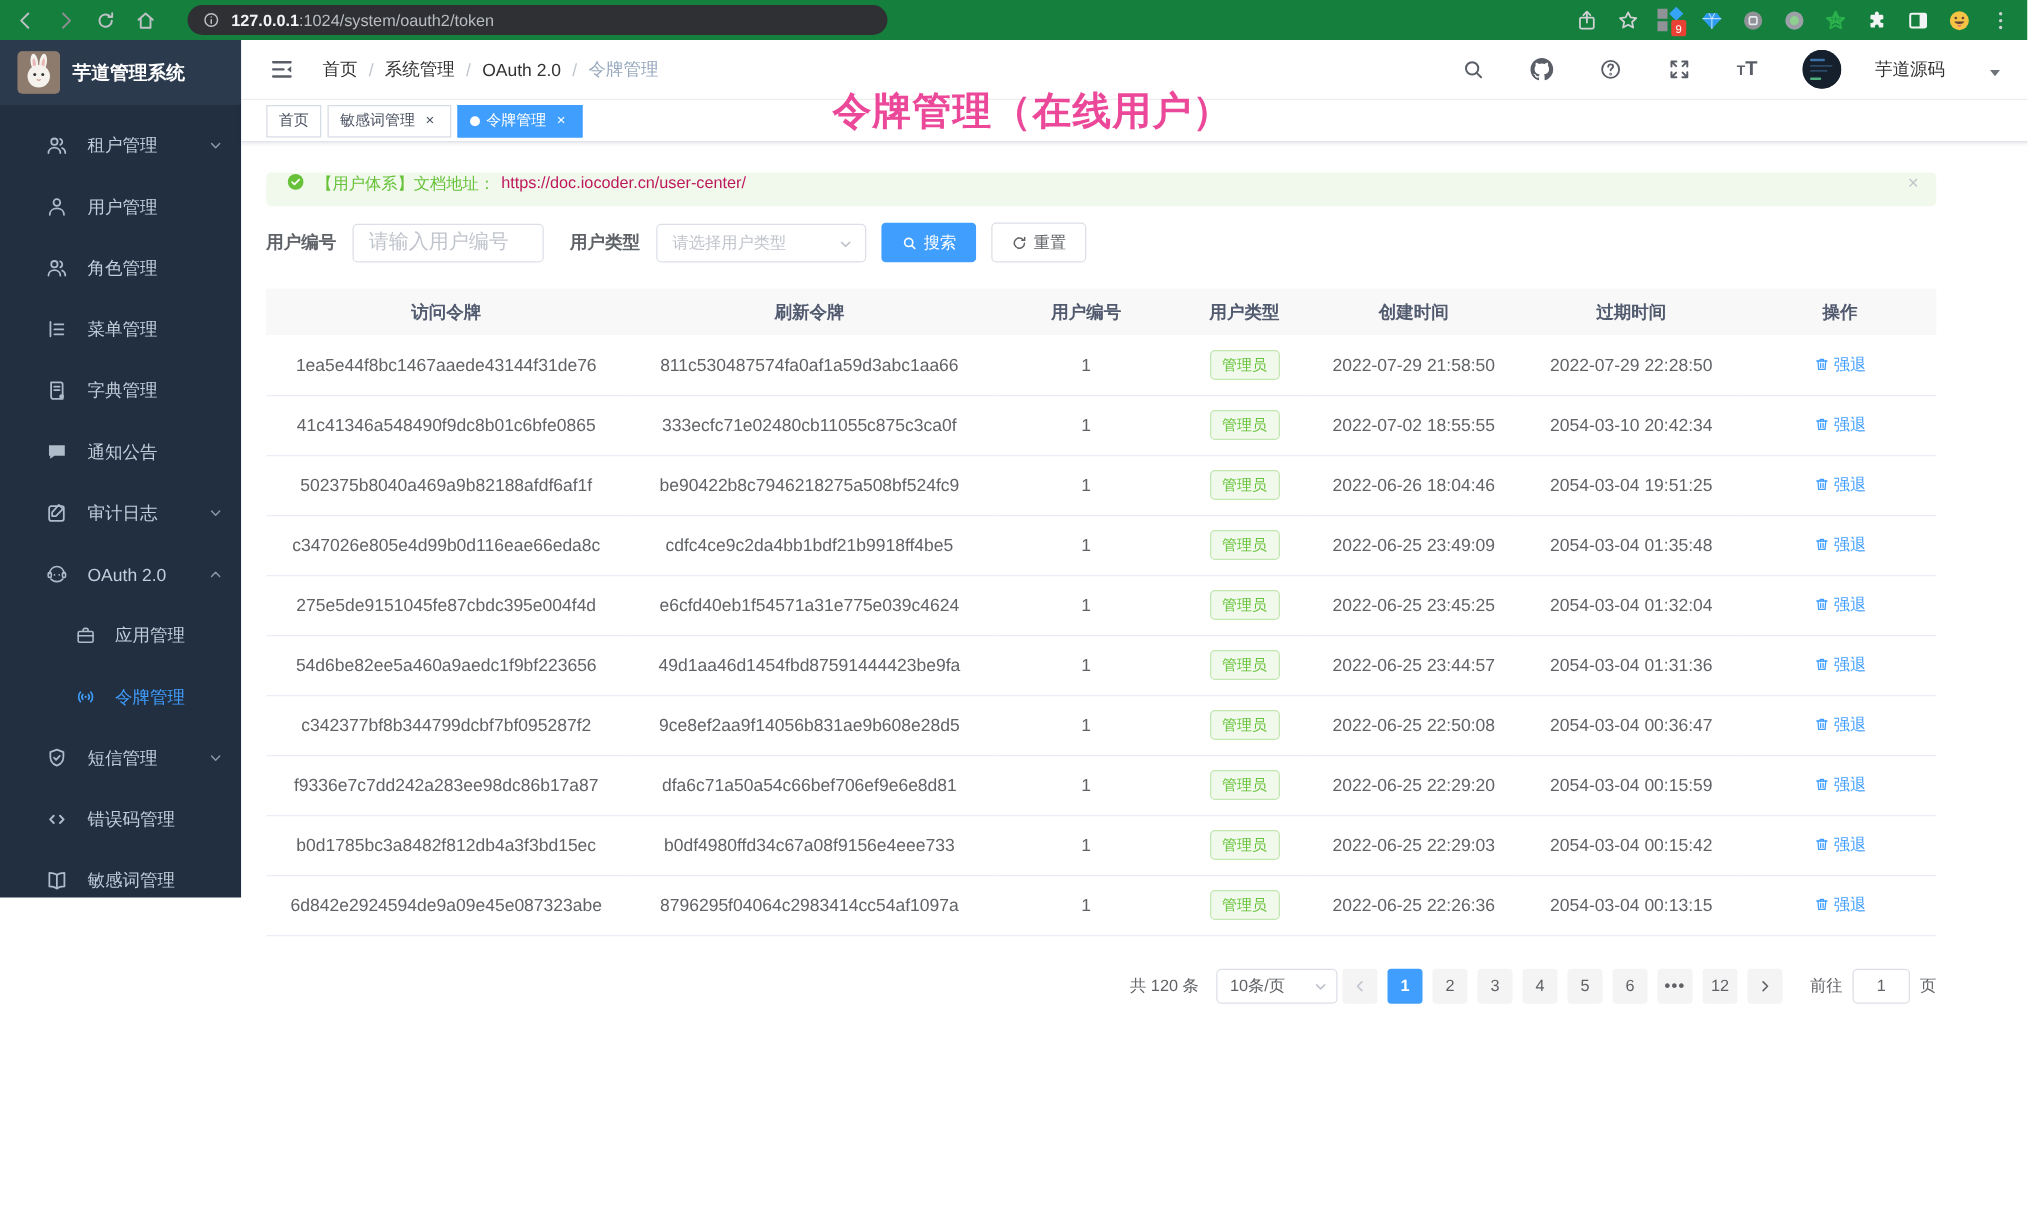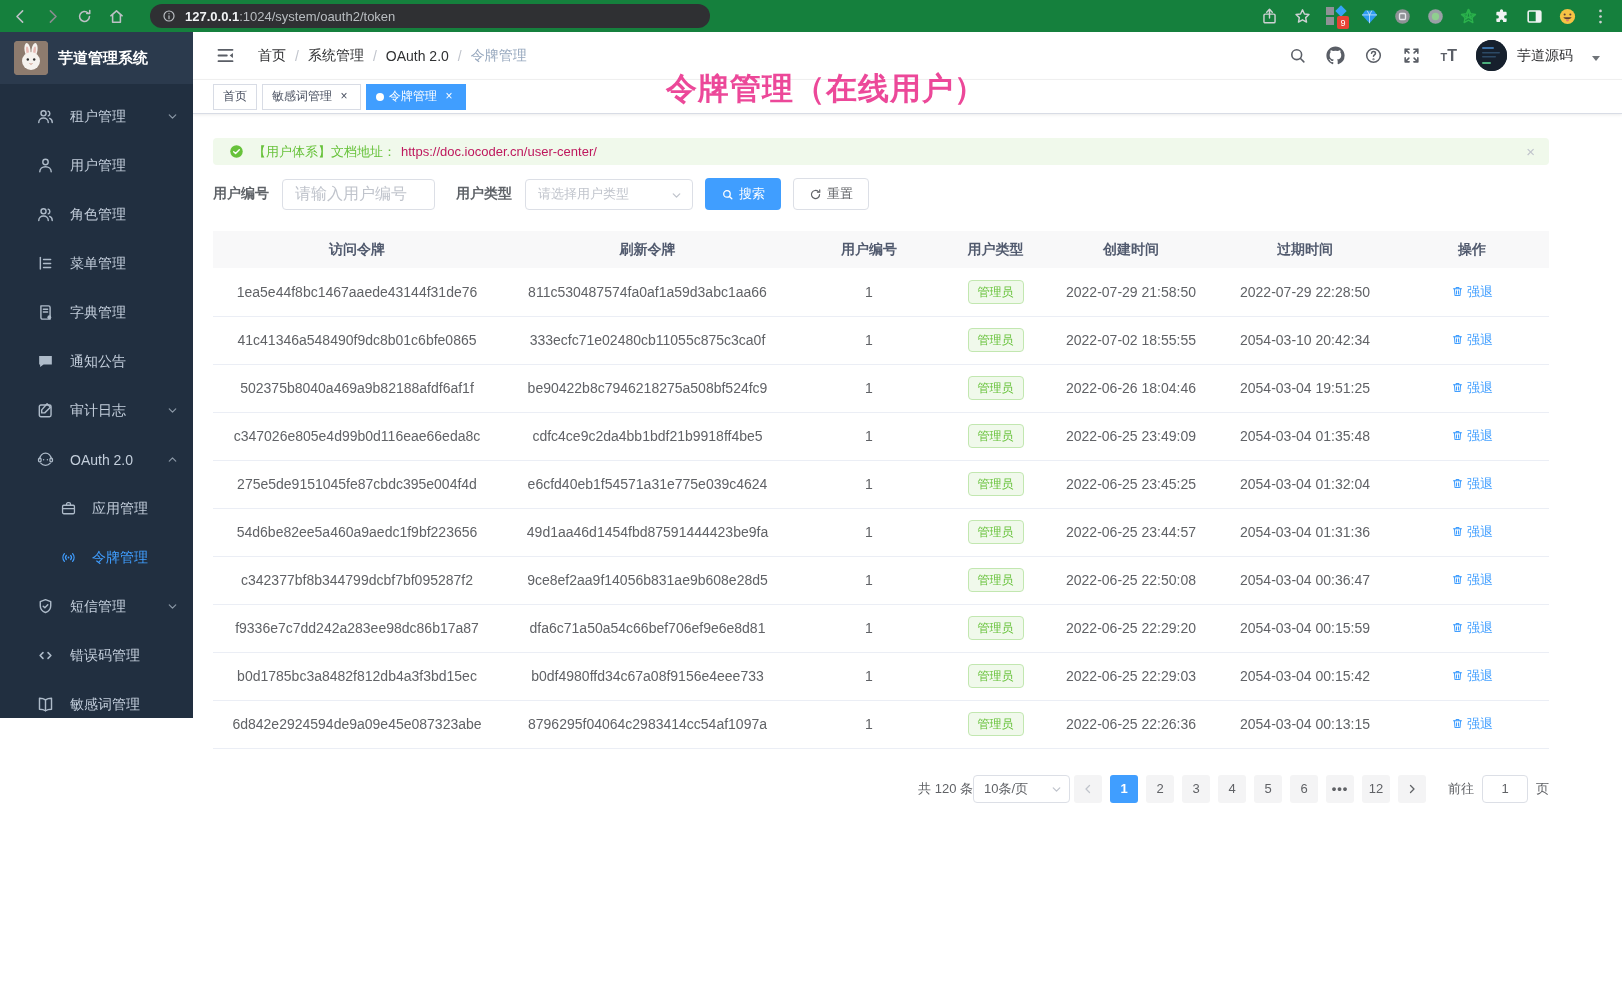--- a/index.html
+++ b/index.html
@@ -48,41 +48,41 @@
   .side-bottom .s-icon { margin-right:14px; }
 
   
   .main { flex:1; display:flex; flex-direction:column; background:#fff; min-width:0; }
   .topbar { height:48px; flex:0 0 48px; display:flex; align-items:center; padding:0 22px; border-bottom:1px solid rgba(0,0,0,.05); }
   .hamburger { width:21px; height:21px; color:#5a5e66; cursor:pointer; }
   .breadcrumb { display:flex; align-items:center; margin-left:22px; font-size:14px; color:#303133; white-space:nowrap; }
   .bc-sep { color:#c0c4cc; margin:0 9px; }
   .bc-item { cursor:pointer; font-weight:400; }
   .bc-item.last { color:#97a8be; cursor:default; }
-  .top-right { margin-left:auto; display:flex; align-items:center; gap:19px; }
+  .top-right { margin-left:auto; display:flex; align-items:center; gap:36px; }
   .top-right .icn { width:19px; height:19px; color:#5a5e66; cursor:pointer; }
   .tt { font-size:16px; color:#5a5e66; font-weight:700; cursor:pointer; line-height:1; }
   .tt i { font-style:normal; font-size:11px; }
   .avatar { width:31px; height:31px; border-radius:50%; background:#17212e; overflow:hidden; cursor:pointer; }
   .username { font-size:14px; color:#303133; margin-left:-9px; cursor:pointer; }
   .caret { width:0; height:0; border-left:4.5px solid transparent; border-right:4.5px solid transparent; border-top:5.5px solid #707479; margin-top:6px; cursor:pointer; }
 
   
   .tagsbar { height:34px; flex:0 0 34px; display:flex; align-items:center; gap:5px; padding:0 20px; border-bottom:1px solid #d8dce5; box-shadow:0 1px 3px 0 rgba(0,0,0,.08); }
   .tag-tab { height:26px; display:inline-flex; align-items:center; gap:5px; border:1px solid #d8dce5; background:#fff; color:#495060; font-size:12px; padding:0 9px; cursor:pointer; white-space:nowrap; }
   .tag-tab.active { background:#409eff; border-color:#409eff; color:#fff; }
   .tab-dot { width:8px; height:8px; border-radius:50%; background:#fff; }
   .tab-close { font-size:12px; width:14px; height:14px; line-height:13px; text-align:center; border-radius:50%; }
 
   
   .annotation { position:absolute; left:666px; top:68px; font-size:31px; font-weight:700; color:#ec4899; letter-spacing:1px; z-index:40; white-space:nowrap; }
 
   
   .content { padding:24px 0 0 20px; width:1356px; }
-  .alert { width:1336px; height:27px; background:#f0f9eb; border-radius:4px; display:flex; align-items:center; padding:0 16px; font-size:13px; color:#67c23a; position:relative; }
+  .alert { width:1336px; height:27px; background:#f0f9eb; border-radius:4px; display:flex; padding:0 16px; font-size:13px; color:#67c23a; position:relative; }
   .alert .icn { width:15px; height:15px; margin-right:9px; color:#67c23a; }
   .alert-link { color:#be185d; margin-left:5px; cursor:pointer; text-decoration:none; }
   .alert-close { position:absolute; right:14px; color:#c0c4cc; font-size:15px; cursor:pointer; }
 
   .filters { display:flex; align-items:center; margin-top:13px; font-size:14px; height:32px; }
   .f-label { font-weight:700; color:#5f6368; margin-right:13px; white-space:nowrap; }
   .f-input { width:153px; height:31px; border:1px solid #dcdfe6; border-radius:4px; padding:0 12px; font-size:16px; color:#0f766e; font-family:inherit; outline:none; }
   .f-input::placeholder { color:#c0c4cc; }
   .f-sel { width:168px; height:31px; border:1px solid #dcdfe6; border-radius:4px; padding:0 26px 0 12px; font-size:13px; color:#c0c4cc; display:flex; align-items:center; position:relative; cursor:pointer; margin-right:12px; }
   .f-sel .sel-arr { position:absolute; right:9px; top:9px; width:13px; height:13px; color:#c0c4cc; }
@@ -99,21 +99,21 @@
   .data-table th:nth-child(1){width:288px;} .data-table th:nth-child(2){width:293px;}
   .data-table th:nth-child(3){width:150px;} .data-table th:nth-child(4){width:103px;}
   .data-table th:nth-child(5){width:168px;} .data-table th:nth-child(6){width:180px;}
   .data-table th:nth-child(7){width:154px;}
   .tag-admin { display:inline-block; background:#f0f9eb; border:1px solid #c2e7b0; color:#67c23a; font-size:12px; height:24px; line-height:22px; padding:0 9px; border-radius:4px; }
   .action-link { color:#409eff; font-size:13px; display:inline-flex; align-items:center; gap:3px; cursor:pointer; }
   .action-link .icn { width:13px; height:13px; }
 
   
   .pager { width:1336px; display:flex; align-items:center; justify-content:flex-end; margin-top:26px; font-size:13px; color:#606266; gap:0; }
-  .pg-total { white-space:nowrap; }
+  .pg-total { margin-right:14px; white-space:nowrap; }
   .pg-size { width:97px; height:28px; border:1px solid #dcdfe6; border-radius:4px; display:flex; align-items:center; padding:0 22px 0 10px; position:relative; cursor:pointer; font-size:13px; color:#606266; }
   .pg-size .sel-arr { position:absolute; right:6px; top:7px; width:13px; height:13px; color:#c0c4cc; }
   .pg-btn { min-width:28px; height:28px; border:none; border-radius:3px; background:#f4f4f5; color:#606266; font-size:13px; margin:0 4px; cursor:pointer; font-family:inherit; display:inline-flex; align-items:center; justify-content:center; }
   .pg-btn.active { background:#409eff; color:#fff; font-weight:700; }
   .pg-btn.more { letter-spacing:1px; font-weight:700; }
   .pg-nav { color:#606266; }
   .pg-nav .icn { width:12px; height:12px; }
   .pg-nav.disabled { color:#c0c4cc; cursor:default; }
   .pg-goto { display:flex; align-items:center; gap:8px; margin-left:18px; white-space:nowrap; }
   .pg-goto input { width:46px; height:28px; border:1px solid #dcdfe6; border-radius:4px; text-align:center; font-size:13px; color:#606266; outline:none; font-family:inherit; }

